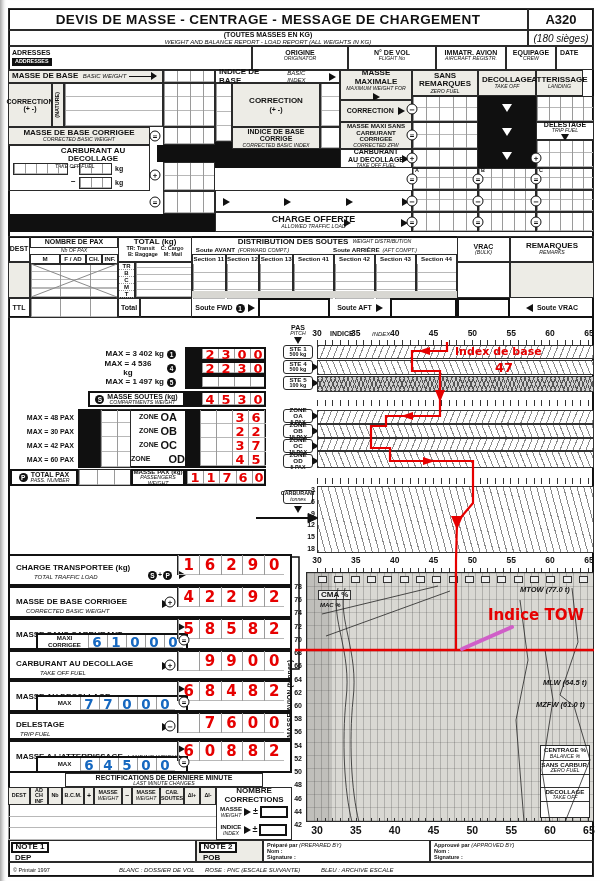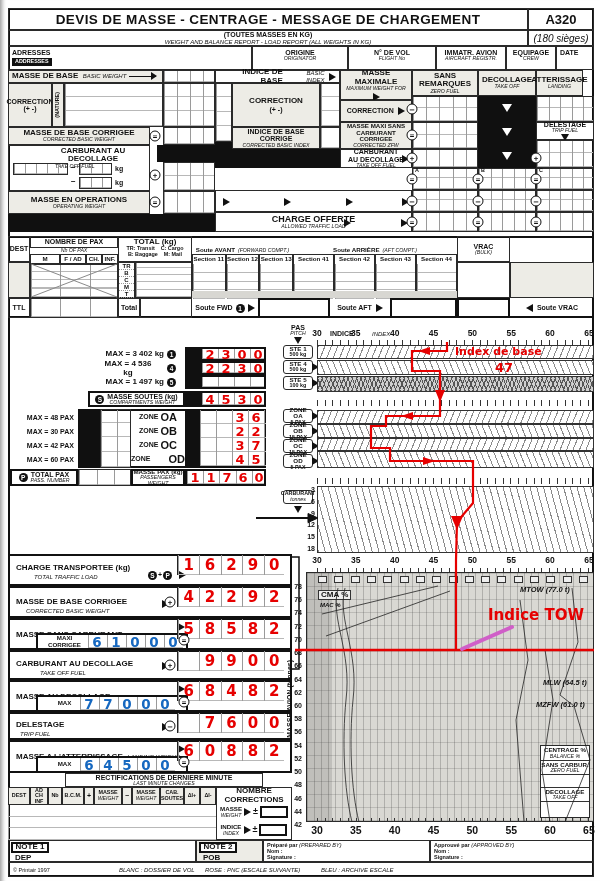--- a/index.html
+++ b/index.html
@@ -5,21 +5,21 @@
 *{margin:0;padding:0;box-sizing:border-box}
 body{background:#bdbdbd;font-family:"Liberation Sans",sans-serif;color:#111}
 #sheet{position:relative;width:600px;height:881px;background:#fff;overflow:hidden;box-shadow:inset 6px 0 4px -4px #999}
 .a{position:absolute}
 .bx{border:1px solid #2a2a2a}
 .b2{border:2px solid #111}
 .sh{background:#edece6}
 .blk{background:#101010;color:#fff}
 .c{display:flex;align-items:center;justify-content:center;text-align:center}
 .col{display:flex;flex-direction:column;align-items:center;justify-content:center;text-align:center}
-.left{justify-content:flex-start;text-align:right}
+.left{justify-content:flex-start;text-align:left}
 .l9{font-size:9px;font-weight:bold;line-height:1.05}
 .l8{font-size:8px;font-weight:bold;line-height:1.05}
 .l7{font-size:7px;font-weight:bold;line-height:1.05}
 .l6{font-size:6.2px;font-weight:bold;line-height:1.05}
 .l5{font-size:5.4px;font-weight:bold;line-height:1.05}
 .i6{font-size:6px;font-style:italic;line-height:1.05}
 .i5{font-size:5.2px;font-style:italic;line-height:1.05}
 .red{color:#e60000;font-weight:bold;font-family:"DejaVu Sans",sans-serif}
 .blue{color:#1668c0;font-weight:bold;font-family:"DejaVu Sans",sans-serif}
 .dig{display:flex;align-items:center}
@@ -117,24 +117,20 @@
     <div class="a bx gr" style="left:4px;top:17px;width:55px;height:12px;--cw:11px"></div>
     <span class="a l8" style="left:62px;top:18px">−</span>
     <div class="a bx gr" style="left:70px;top:17px;width:33px;height:12px;--cw:11px"></div>
     <span class="a l7" style="left:106px;top:19px">kg</span>
     <span class="a l8" style="left:62px;top:32px">−</span>
     <div class="a bx gr" style="left:70px;top:31px;width:33px;height:12px;--cw:11px"></div>
     <span class="a l7" style="left:106px;top:33px">kg</span>
   </div>
   <div class="a blk" style="left:157px;top:145px;width:75px;height:17px"></div>
   <div class="a bx gr" style="left:163px;top:162px;width:52px;height:29px;--cw:13px;--rh:14px"></div>
-  <div class="a bx col sh" style="left:8px;top:191px;width:142px;height:23px">
-    <span class="l8">MASSE EN OPERATIONS</span>
-    <span class="i5">OPERATING WEIGHT</span>
-  </div>
   <div class="a bx gr" style="left:163px;top:191px;width:52px;height:23px;--cw:13px"></div>
   <div class="a blk" style="left:8px;top:214px;width:224px;height:18px"></div>
   <div class="op" style="left:155px;top:136px">=</div>
   <div class="op" style="left:155px;top:175px">+</div>
   <div class="op" style="left:155px;top:202px">=</div>
 
   <div class="a bx c left" style="left:215px;top:70px;width:125px;height:13px;padding:0 3px;background:#fff">
     <span class="l8">INDICE DE BASE</span>&nbsp;
     <span class="i6">BASIC INDEX</span>&nbsp;
     <span class="tri"></span>
@@ -265,20 +261,24 @@
   <div class="a bx collist rowlist" style="left:118px;top:262px;width:17px;height:36px">
       <span>TR</span>
       <span>B</span>
       <span>C</span>
       <span>M</span>
       <span>T</span>
     </div>
   <div class="a bx gr" style="left:135px;top:262px;width:57px;height:36px;--cw:500px;--rh:7.3px"></div>
   <div class="a bx c l7" style="left:118px;top:298px;width:22px;height:20px">Total</div>
   <div class="a bx" style="left:140px;top:298px;width:52px;height:20px"></div>
+  <div class="a c" style="left:192px;top:237px;width:265px;height:10px;gap:4px">
+    <span class="l8">DISTRIBUTION DES SOUTES</span>
+    <span class="i5">WEIGHT DISTRIBUTION</span>
+  </div>
   <div class="a c" style="left:192px;top:247px;width:101px;height:7px;gap:3px">
     <span class="l6">Soute AVANT</span>
       <span class="i5">(FORWARD COMPT.)</span>
   </div>
   <div class="a c" style="left:293px;top:247px;width:164px;height:7px;gap:3px">
     <span class="l6">Soute ARRIÈRE</span>
       <span class="i5">(AFT COMPT.)</span>
   </div>
   <div class="a bx" style="left:192px;top:254px;width:33.7px;height:44px">
       <div class="c l6" style="height:9px">Section 11</div>
@@ -307,20 +307,24 @@
   <div class="a bx" style="left:416px;top:254px;width:41px;height:44px">
       <div class="c l6" style="height:9px">Section 44</div>
       <div class="gr" style="height:35px;--cw:500px;--rh:8.7px"></div>
     </div>
   <div class="a" style="left:192px;top:291px;width:265px;height:7px;background:#d8d7d2"></div>
   <div class="a bx col" style="left:457px;top:236px;width:53px;height:26px">
     <span class="l7">VRAC</span>
     <span class="i5">(BULK)</span>
   </div>
   <div class="a bx" style="left:457px;top:262px;width:53px;height:36px"></div>
+  <div class="a bx col" style="left:510px;top:236px;width:84px;height:26px">
+    <span class="l8">REMARQUES</span>
+    <span class="i5">REMARKS</span>
+  </div>
   <div class="a bx sh" style="left:510px;top:262px;width:84px;height:36px"></div>
   <div class="a c l7" style="left:192px;top:298px;width:66px;height:20px;gap:3px">
     <span>Soute FWD</span>
     <span class="badge">1</span>
     <span class="tri"></span>
   </div>
   <div class="a b2" style="left:258px;top:298px;width:72px;height:20px;background:#fff"></div>
   <div class="a c l7" style="left:330px;top:298px;width:60px;height:20px;gap:4px">
     <span>Soute AFT</span>
     <span class="tri"></span>

